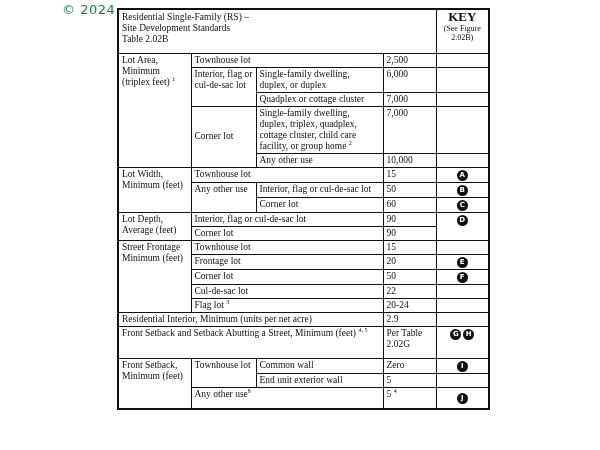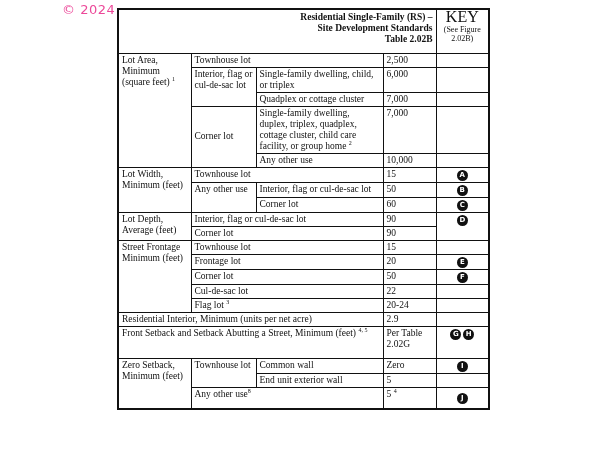--- a/index.html
+++ b/index.html
@@ -1,27 +1,27 @@
 <!DOCTYPE html>
 <html><head>
 <meta charset="utf-8">
 <style>
   html, body { margin:0; padding:0; background:#ffffff; }
   body { width:600px; height:450px; position:relative; overflow:hidden;
          font-family:"Liberation Serif", "DejaVu Serif", serif; color:#111; }
-  .watermark { position:absolute; left:62px; top:2px; font-size:13px; color:#ec4899;
+  .watermark { position:absolute; left:62px; top:2px; font-size:13px; color:#15803d;
                font-family:"DejaVu Sans", sans-serif; letter-spacing:0.5px; }
   table.std { position:absolute; left:117px; top:8px; width:371px;
               border-collapse:collapse; border:2px solid #111; table-layout:fixed; }
   table.std td { border:1px solid #111; padding:1px 3px 1px 3px; vertical-align:top;
                  font-size:9.5px; line-height:11px; }
-  .title { text-align:right; font-weight:bold; font-size:11.5px; line-height:13px;
+  .title { text-align:left; font-weight:normal; font-size:11.5px; line-height:13px;
            padding-top:2px !important; }
   .keyhead { text-align:center; }
-  .keyhead .k { font-weight:normal; font-size:16px; }
+  .keyhead .k { font-weight:bold; font-size:13px; }
   .keyhead .s { font-size:8px; line-height:9px; display:block; }
   .keycell { text-align:center; vertical-align:middle !important; }
   .badge { display:inline-block; width:11px; height:11px; border-radius:50%;
            background:#111; color:#fff; font-family:"DejaVu Sans", sans-serif;
            font-size:7px; font-weight:bold; line-height:11px; text-align:center; margin:0 1px; }
   sup { font-size:6px; line-height:0; vertical-align:4px; }
   .thick-top td { border-top:2px solid #111; }
 </style>
 </head>
 <body>
@@ -43,28 +43,28 @@
       <span>Site Development Standards</span><br>
       <span>Table 2.02B</span>
     </td>
     <td class="keyhead">
       <span class="k">KEY</span>
       <span class="s">(See Figure 2.02B)</span>
     </td>
   </tr>
 
   <tr class="thick-top">
-    <td rowspan="5"><span>Lot Area, Minimum (square feet)</span> <sup>1</sup></td>
+    <td rowspan="5"><span>Lot Area, Minimum (triplex feet)</span> <sup>1</sup></td>
     <td colspan="2">Townhouse lot</td>
     <td>2,500</td>
     <td></td>
   </tr>
   <tr>
     <td rowspan="2">Interior, flag or cul-de-sac lot</td>
-    <td>Single-family dwelling, child, or triplex</td>
+    <td>Single-family dwelling, duplex, or duplex</td>
     <td>6,000</td>
     <td></td>
   </tr>
   <tr>
     <td>Quadplex or cottage cluster</td>
     <td>7,000</td>
     <td></td>
   </tr>
   <tr>
     <td rowspan="2" style="vertical-align:middle">Corner lot</td>
@@ -142,21 +142,21 @@
 
   <tr class="thick-top" style="height:32px">
     <td colspan="3"><span>Front Setback and Setback Abutting a Street, Minimum (feet)</span> <sup>4, 5</sup></td>
     <td>Per Table 2.02G</td>
     <td class="keycell" style="vertical-align:top !important">
       <span class="badge">G</span><span class="badge">H</span>
     </td>
   </tr>
 
   <tr class="thick-top">
-    <td rowspan="3">Zero Setback, Minimum (feet)</td>
+    <td rowspan="3">Front Setback, Minimum (feet)</td>
     <td rowspan="2">Townhouse lot</td>
     <td>Common wall</td>
     <td>Zero</td>
     <td class="keycell"><span class="badge">I</span></td>
   </tr>
   <tr>
     <td>End unit exterior wall</td>
     <td>5</td>
     <td></td>
   </tr>

